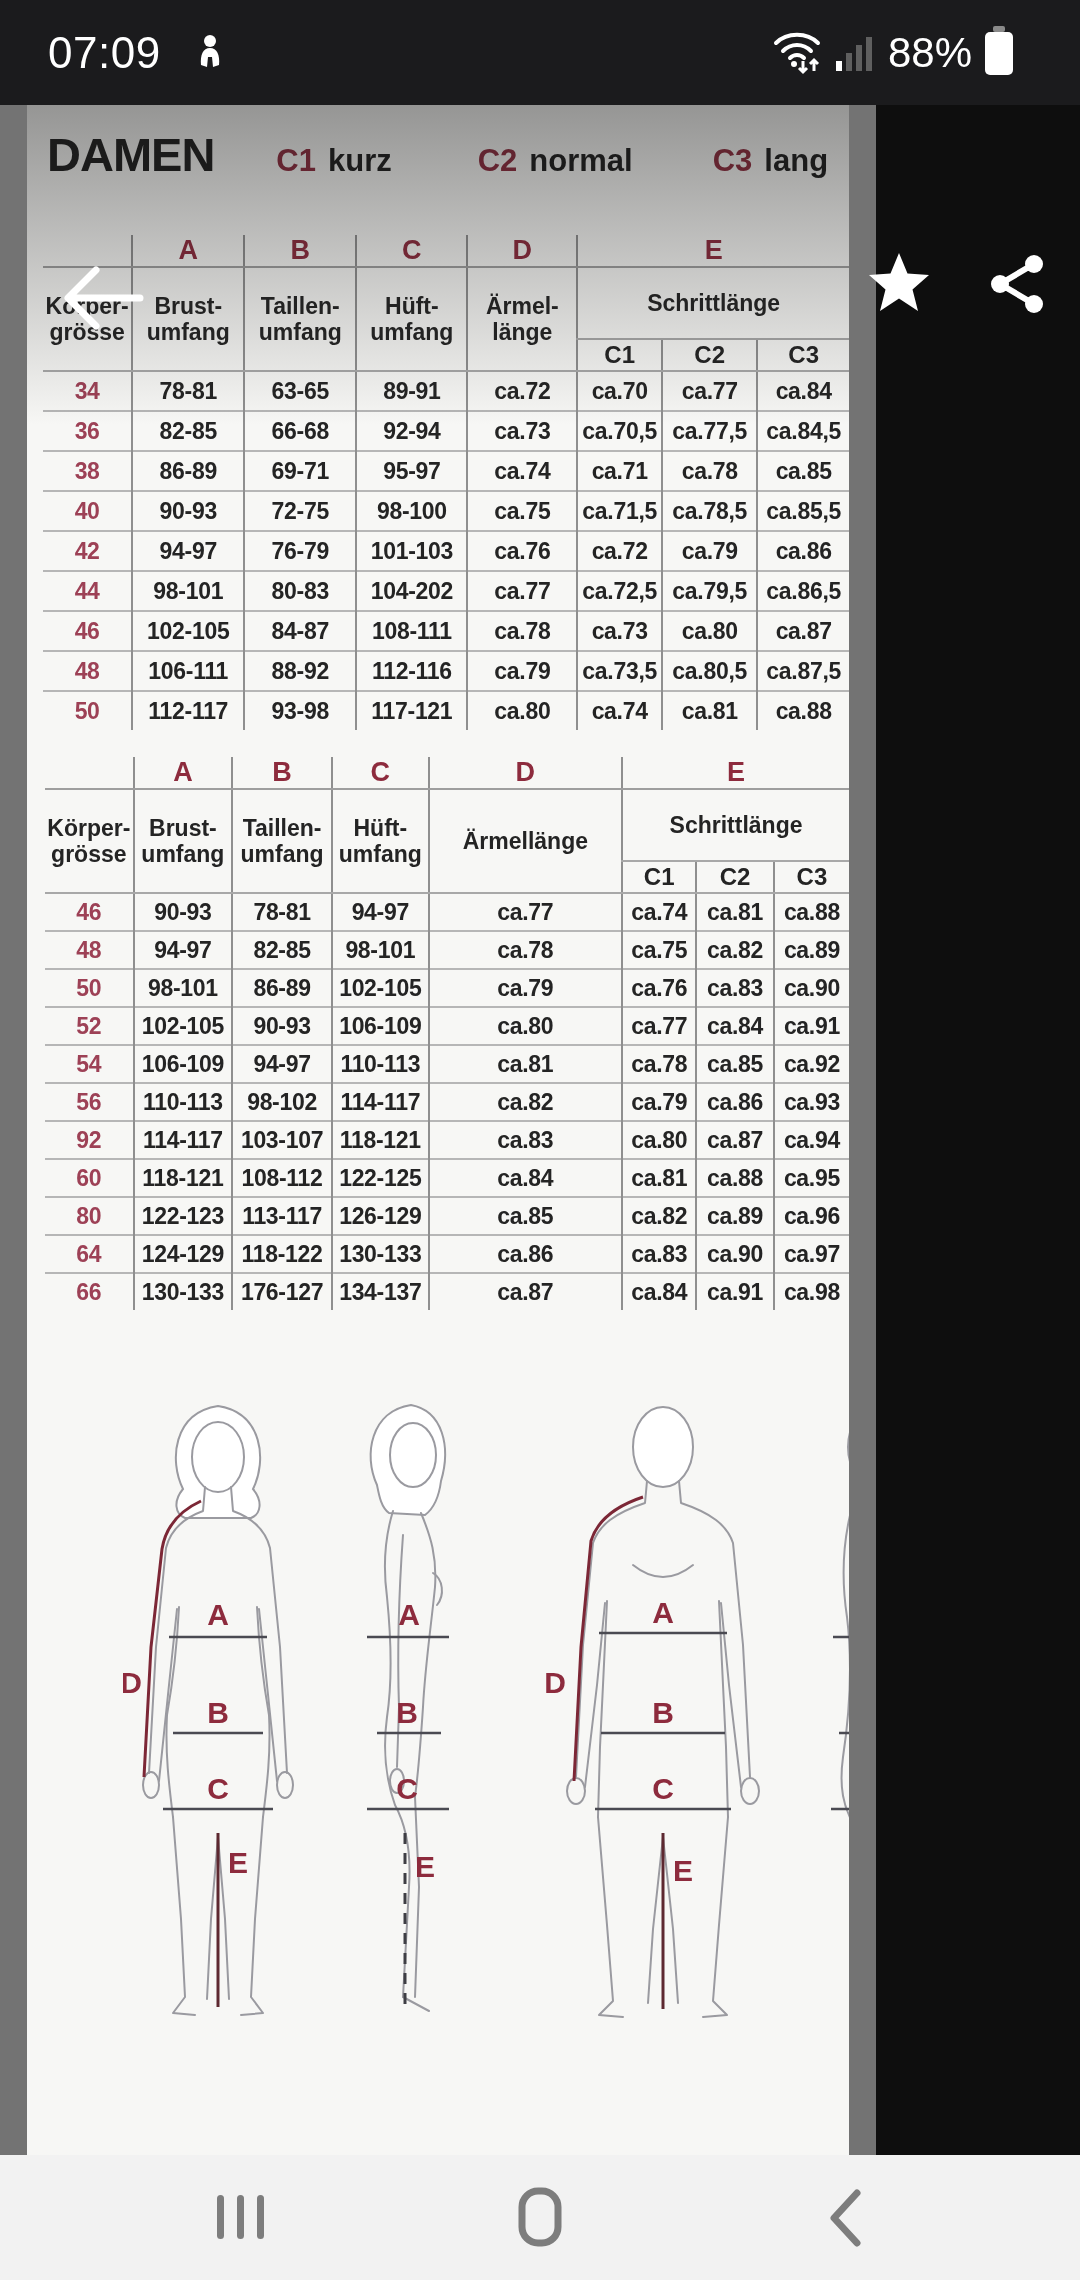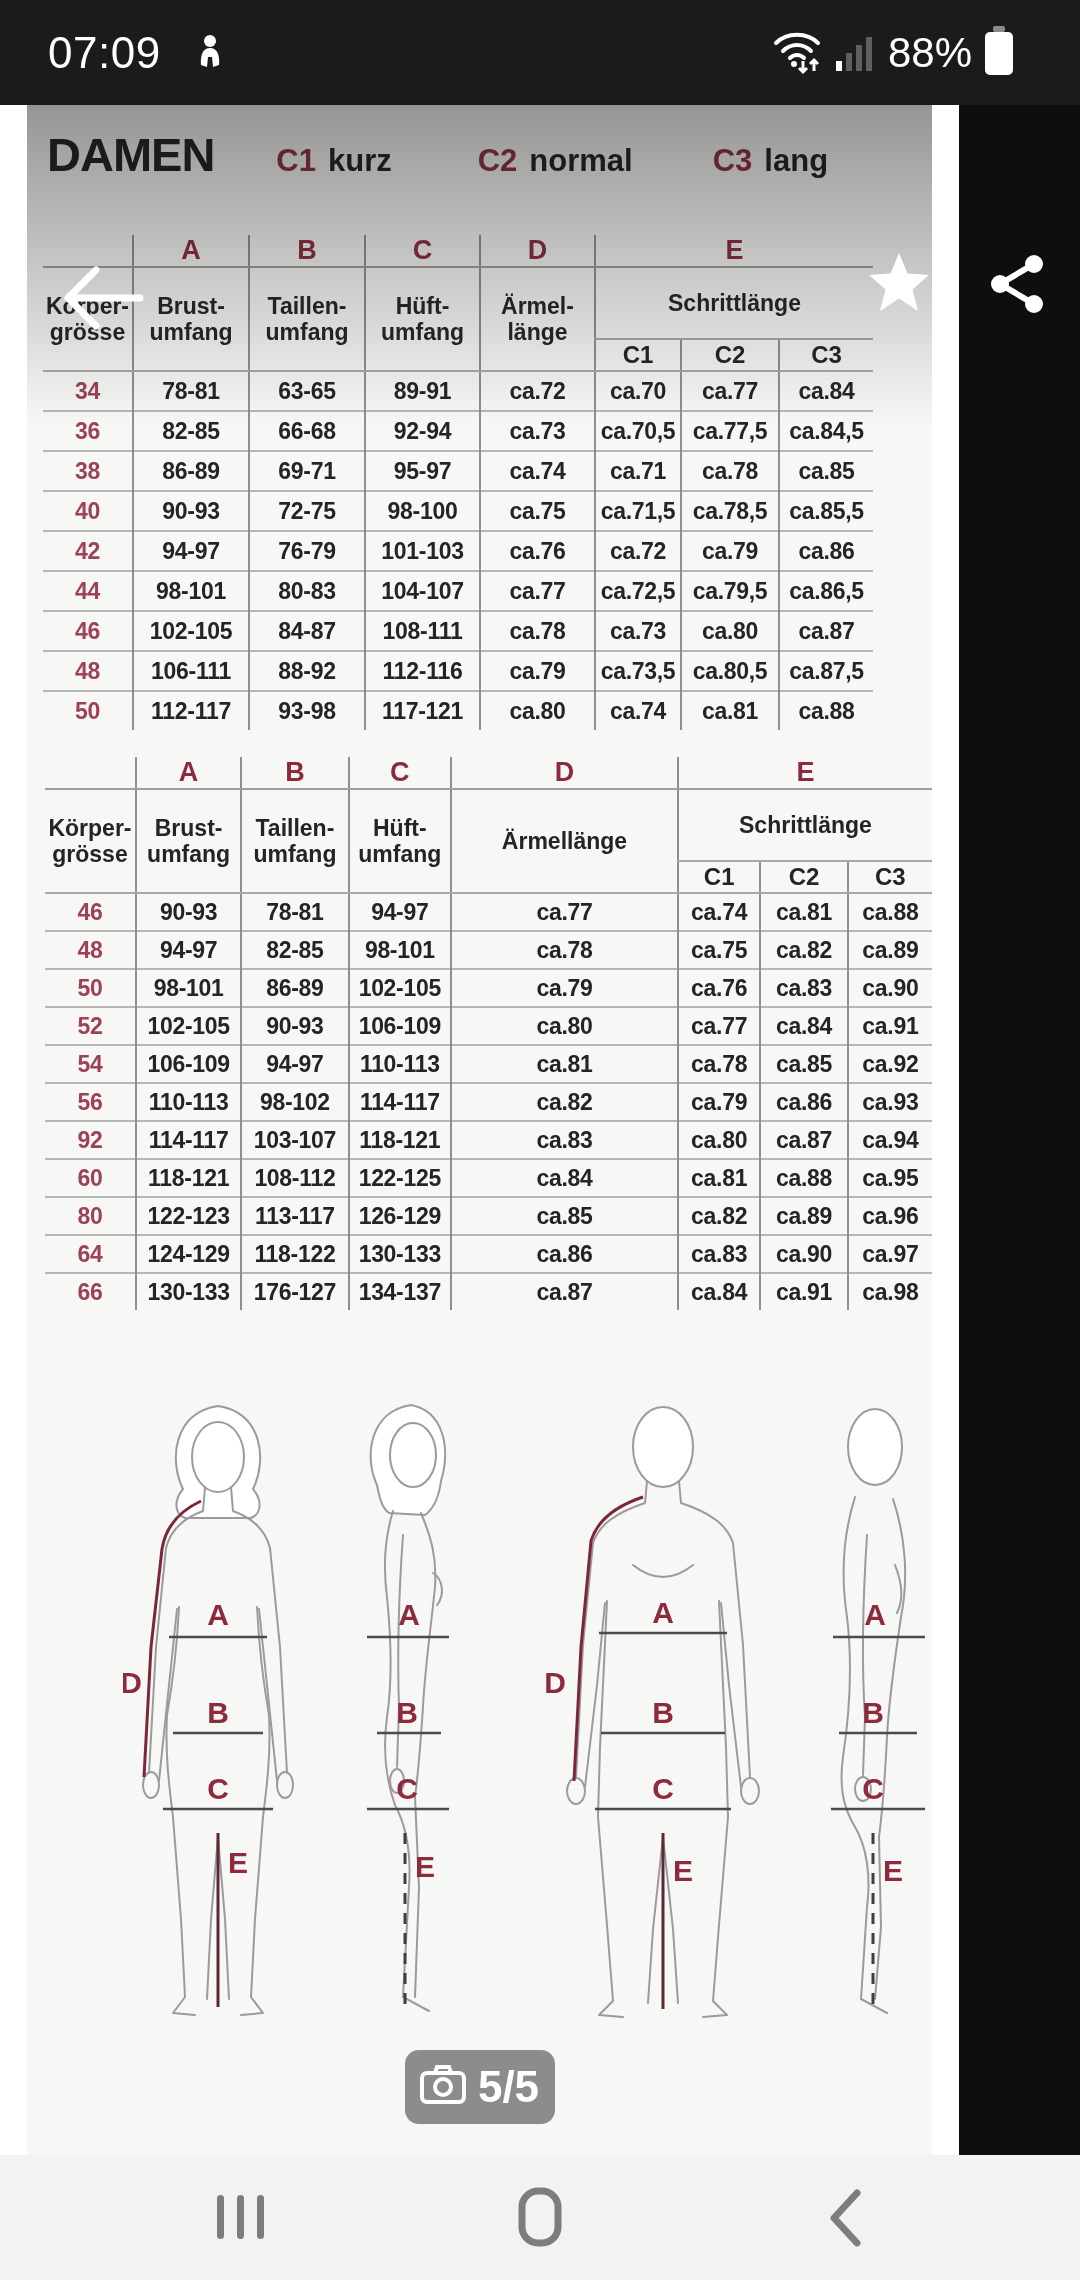--- a/index.html
+++ b/index.html
@@ -12,21 +12,21 @@
   
   .status-bar{
     position:absolute;top:0;left:0;width:1080px;height:105px;
     background:#1b1b1d;color:#fff;display:flex;align-items:center;
   }
   .sb-left{display:flex;align-items:center;gap:34px;margin-left:48px;}
   .sb-time{font-size:44px;font-weight:500;letter-spacing:0.5px;}
   .sb-right{position:absolute;right:66px;top:0;height:105px;display:flex;align-items:center;gap:12px;}
   .sb-batt-text{font-size:42px;font-weight:400;text-align:right;}
   
-  .viewer{position:absolute;top:105px;left:0;width:959px;height:2050px;background:#ffffff;}
+  .viewer{position:absolute;top:105px;left:0;width:876px;height:2050px;background:#737373;}
   .photo{position:absolute;left:27px;right:27px;top:0;bottom:0;background:#f7f7f5;overflow:hidden;}
   .photo-scrim{position:absolute;left:0;right:0;top:0;height:320px;z-index:2;pointer-events:none;
     background:linear-gradient(to bottom, rgba(25,25,25,0.44), rgba(25,25,25,0));}
   .photo-content{position:relative;z-index:1;padding-top:22px;}
   
   .sheet-title-row{display:flex;align-items:baseline;height:58px;margin-left:20px;color:#1c1c1c;}
   .sheet-title{font-size:47px;font-weight:800;letter-spacing:-1px;}
   .legend-item{display:flex;align-items:baseline;gap:12px;font-size:31px;font-weight:800;}
   .legend-code{color:var(--accent-red,#8d2b3d);}
   .legend-label{color:#1c1c1c;font-weight:700;}
@@ -231,21 +231,21 @@
                 <td>101-103</td>
                 <td>ca.76</td>
                 <td>ca.72</td>
                 <td>ca.79</td>
                 <td>ca.86</td>
               </tr>
               <tr class="data-row">
                 <td>44</td>
                 <td>98-101</td>
                 <td>80-83</td>
-                <td>104-107</td>
+                <td>104-202</td>
                 <td>ca.77</td>
                 <td>ca.72,5</td>
                 <td>ca.79,5</td>
                 <td>ca.86,5</td>
               </tr>
               <tr class="data-row">
                 <td>46</td>
                 <td>102-105</td>
                 <td>84-87</td>
                 <td>108-111</td>
@@ -554,30 +554,20 @@
     <span>
       <svg width="58" height="62" viewBox="0 0 58 62">
           <path d="M12,31 L46,11 M12,31 L46,51" stroke="#fff" stroke-width="6"></path>
           <circle cx="46" cy="11" r="9" fill="#fff"></circle>
           <circle cx="12" cy="31" r="9" fill="#fff"></circle>
           <circle cx="46" cy="51" r="9" fill="#fff"></circle>
         </svg>
     </span>
   </button>
 
-  <div class="page-badge">
-    <span>
-      <svg width="46" height="40" viewBox="0 0 46 40">
-          <path d="M15,8 L17,2 L29,2 L31,8" fill="none" stroke="#fff" stroke-width="4"></path>
-          <rect x="2" y="8" width="42" height="29" rx="5" fill="none" stroke="#fff" stroke-width="4"></rect>
-          <circle cx="23" cy="22" r="8" fill="none" stroke="#fff" stroke-width="4"></circle>
-        </svg>
-    </span>
-    <span class="page-badge-text">5/5</span>
-  </div>
 </div>
 
 <div class="nav-bar">
   <button class="nav-btn nav-recents">
     <span>
       <svg width="52" height="48" viewBox="0 0 52 48">
           <rect x="2" y="2" width="7" height="44" rx="3.5" fill="#7d7d7d"></rect>
           <rect x="22" y="2" width="7" height="44" rx="3.5" fill="#7d7d7d"></rect>
           <rect x="42" y="2" width="7" height="44" rx="3.5" fill="#7d7d7d"></rect>
         </svg>

